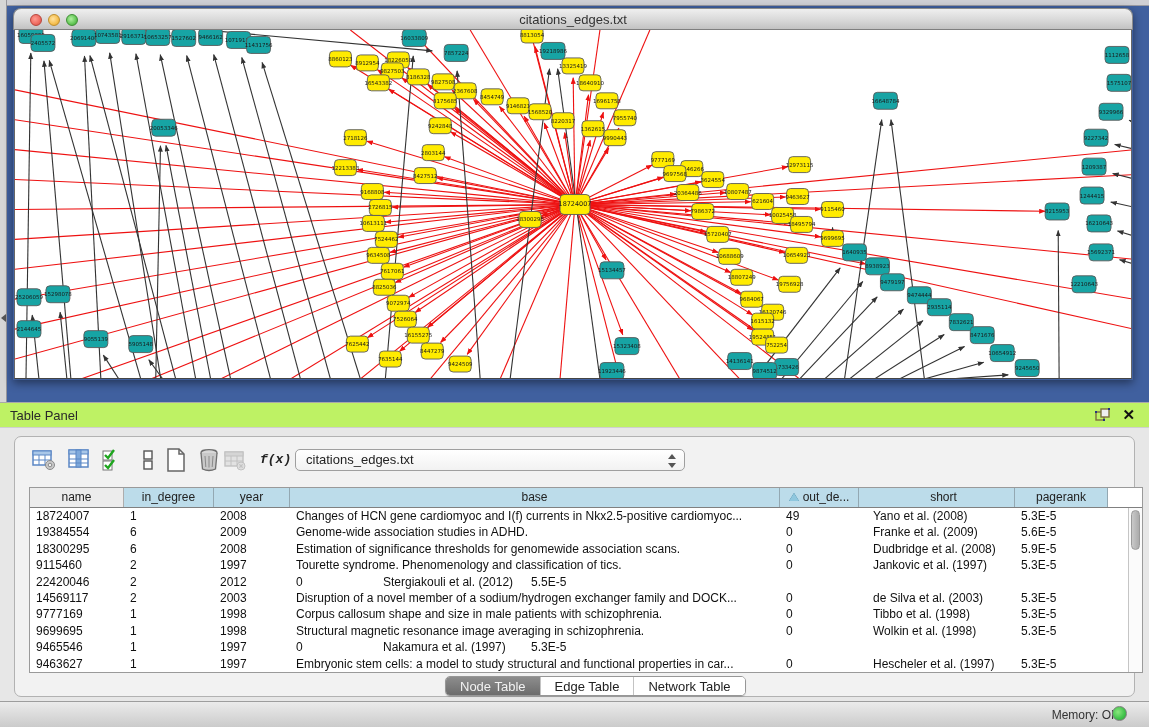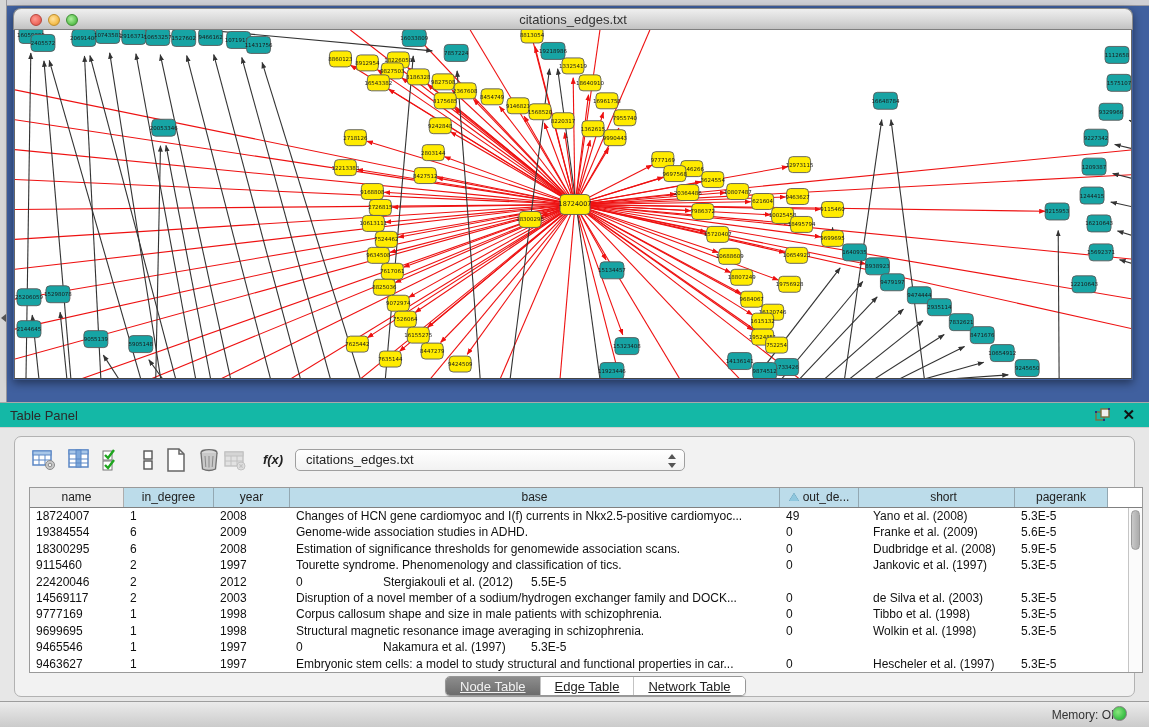--- a/index.html
+++ b/index.html
@@ -18,49 +18,49 @@
   .win-title { position:absolute; left:0; right:0; top:3px; text-align:center; font-size:13px; color:#333; }
   .tl { position:absolute; top:5px; width:12px; height:12px; border-radius:50%; }
   .tl.red    { left:16px; background:radial-gradient(circle at 4px 4px,#FF9A90,#EE6A5F 60%,#D24A3E); border:1px solid #B8453C; }
   .tl.yellow { left:34px; background:radial-gradient(circle at 4px 4px,#FFE2A0,#F5BF4F 60%,#D99C2B); border:1px solid #BF8E2D; }
   .tl.green  { left:52px; background:radial-gradient(circle at 4px 4px,#B0F0A0,#62C655 60%,#3E9C34); border:1px solid #3F8F35; }
   .net-canvas { position:absolute; left:1px; top:22px; width:1118px; height:349px; background:#FFFFFF; border-left:1px solid #666; border-right:1px solid #666; border-bottom:1px solid #444; }
   .net-canvas svg { position:absolute; left:0; top:0; width:100%; height:100%; }
 
   
   .table-panel { position:absolute; left:0; top:402px; width:1149px; height:299px; background:#E7E7E7; }
-  .tp-header { position:absolute; left:0; top:0; width:100%; height:26px; background:#14b8a6; border-top:1px solid #A9A9A9; border-bottom:1px solid #CFCFCF; }
+  .tp-header { position:absolute; left:0; top:0; width:100%; height:26px; background:#bef264; border-top:1px solid #A9A9A9; border-bottom:1px solid #CFCFCF; }
   .tp-title { position:absolute; left:10px; top:5px; font-size:13px; color:#2A2A2A; }
   .tp-float { position:absolute; right:38px; top:5px; width:16px; height:14px; cursor:pointer; }
   .tp-close { position:absolute; right:14px; top:3px; font-size:15px; font-weight:bold; color:#111; cursor:pointer; line-height:18px; }
 
   .groupbox { position:absolute; left:14px; top:34px; width:1121px; height:261px; background:#F2F2F2; border:1px solid #B2B2B2; border-radius:7px; }
   .toolbar { position:absolute; left:6px; top:10px; height:28px; }
   .tb-icon { position:absolute; top:0; width:26px; height:26px; cursor:pointer; }
-  .fx-icon { font-style:italic; font-weight:bold; font-size:13px; color:#222; font-family:Liberation Sans, sans-serif; line-height:26px; text-align:center; }
+  .fx-icon { font-style:italic; font-weight:bold; font-size:13px; color:#222; font-family:Liberation Mono, monospace; line-height:26px; text-align:center; }
   .table-chooser { position:absolute; left:274px; top:2px; width:390px; height:22px; background:linear-gradient(#FFFFFF,#F2F2F2); border:1px solid #9F9F9F; border-radius:5px; font-size:13px; color:#222; padding:2px 24px 0 10px; cursor:pointer; }
   .chooser-arrows { position:absolute; right:8px; top:3px; width:9px; height:16px; }
   .chooser-arrows:before { content:""; position:absolute; left:1px; top:1px; border-left:4px solid transparent; border-right:4px solid transparent; border-bottom:5px solid #555; }
   .chooser-arrows:after  { content:""; position:absolute; left:1px; bottom:1px; border-left:4px solid transparent; border-right:4px solid transparent; border-top:5px solid #555; }
 
   .data-table { position:absolute; left:14px; top:50px; width:1114px; height:186px; background:#FFF; border:1px solid #9A9A9A; }
   .thead { display:flex; height:20px; border-bottom:1px solid #808080; }
   .th { font-size:12px; color:#222; text-align:center; line-height:19px; background:#BCDCEA; border-right:1px solid #93A8B2; overflow:hidden; white-space:nowrap; }
   .th.plain { background:#ECECEC; border-right:1px solid #ADADAD; }
   .sort-tri { display:inline-block; width:0; height:0; border-left:5px solid transparent; border-right:5px solid transparent; border-bottom:8px solid #8FC7DE; margin-right:4px; position:relative; top:0px;
               filter:drop-shadow(0 0 0.5px #1F5F7F); }
   .tbody { position:absolute; left:0; top:20px; right:0; bottom:0; overflow:hidden; }
   .tr { display:flex; height:16.4px; cursor:default; }
   .td { font-size:12px; color:#101010; line-height:16px; padding-left:6px; overflow:hidden; white-space:nowrap; }
   .c0{width:94px;} .c1{width:90px;} .c2{width:76px;} .c3{width:490px;} .c4{width:79px;} .c5{width:156px; padding-left:14px;} .c6{width:93px;}
   .vscroll { position:absolute; right:0; top:20px; bottom:0; width:14px; background:#FBFBFB; border-left:1px solid #C5C5C5; }
   .vthumb { position:absolute; left:2px; top:2px; width:9px; height:40px; background:linear-gradient(90deg,#C9C9C9,#ABABAB); border-radius:5px; border:1px solid #9A9A9A; }
 
   .tab-bar { position:absolute; left:430px; top:239px; height:20px; display:flex; border:1px solid #979797; border-radius:5px; overflow:hidden; background:#FFF; box-shadow:0 1px 1px rgba(0,0,0,.15);}
-  .tab { font-size:13px; color:#222; padding:2px 14px 0 14px; cursor:pointer; background:#FFF;text-decoration:underline; }
+  .tab { font-size:13px; color:#222; padding:2px 14px 0 14px; cursor:pointer; background:#FFF; }
   .tab + .tab { border-left:1px solid #C3C3C3; }
   .tab.active { background:linear-gradient(#8D8D8D,#6C6C6C); color:#F2F2F2; border-left:none; }
 
   
   .statusbar { position:absolute; left:0; top:701px; width:1149px; height:26px; background:linear-gradient(#EBEBEB,#CBCBCB); border-top:1px solid #9D9D9D; }
   .mem-label { position:absolute; right:30px; top:6px; font-size:12px; color:#333; }
   .mem-dot { position:absolute; right:22px; top:4px; width:15px; height:15px; border-radius:50%; background:radial-gradient(circle at 5px 5px,#8BE77E,#3FC24A 60%,#2E9E37); border:1px solid #7E7E7E; }
 
   
   .tb-icon svg { width:26px; height:26px; }

